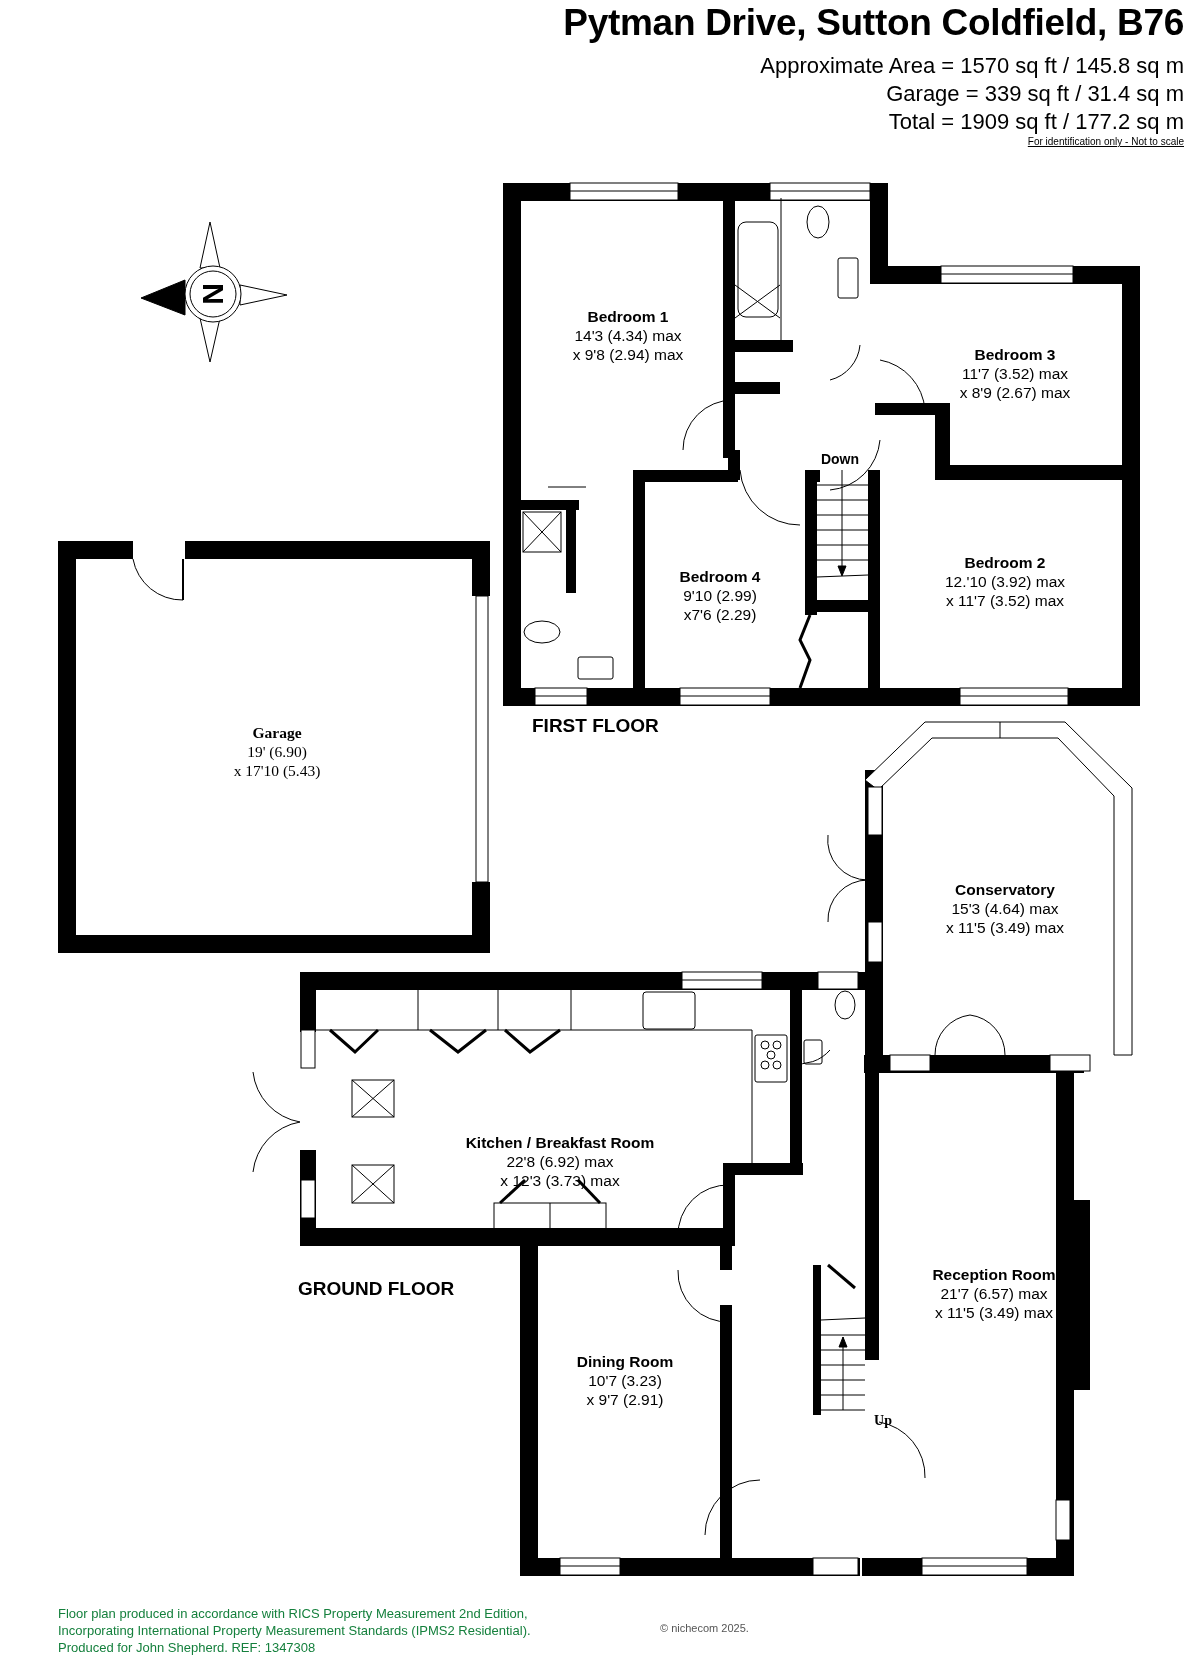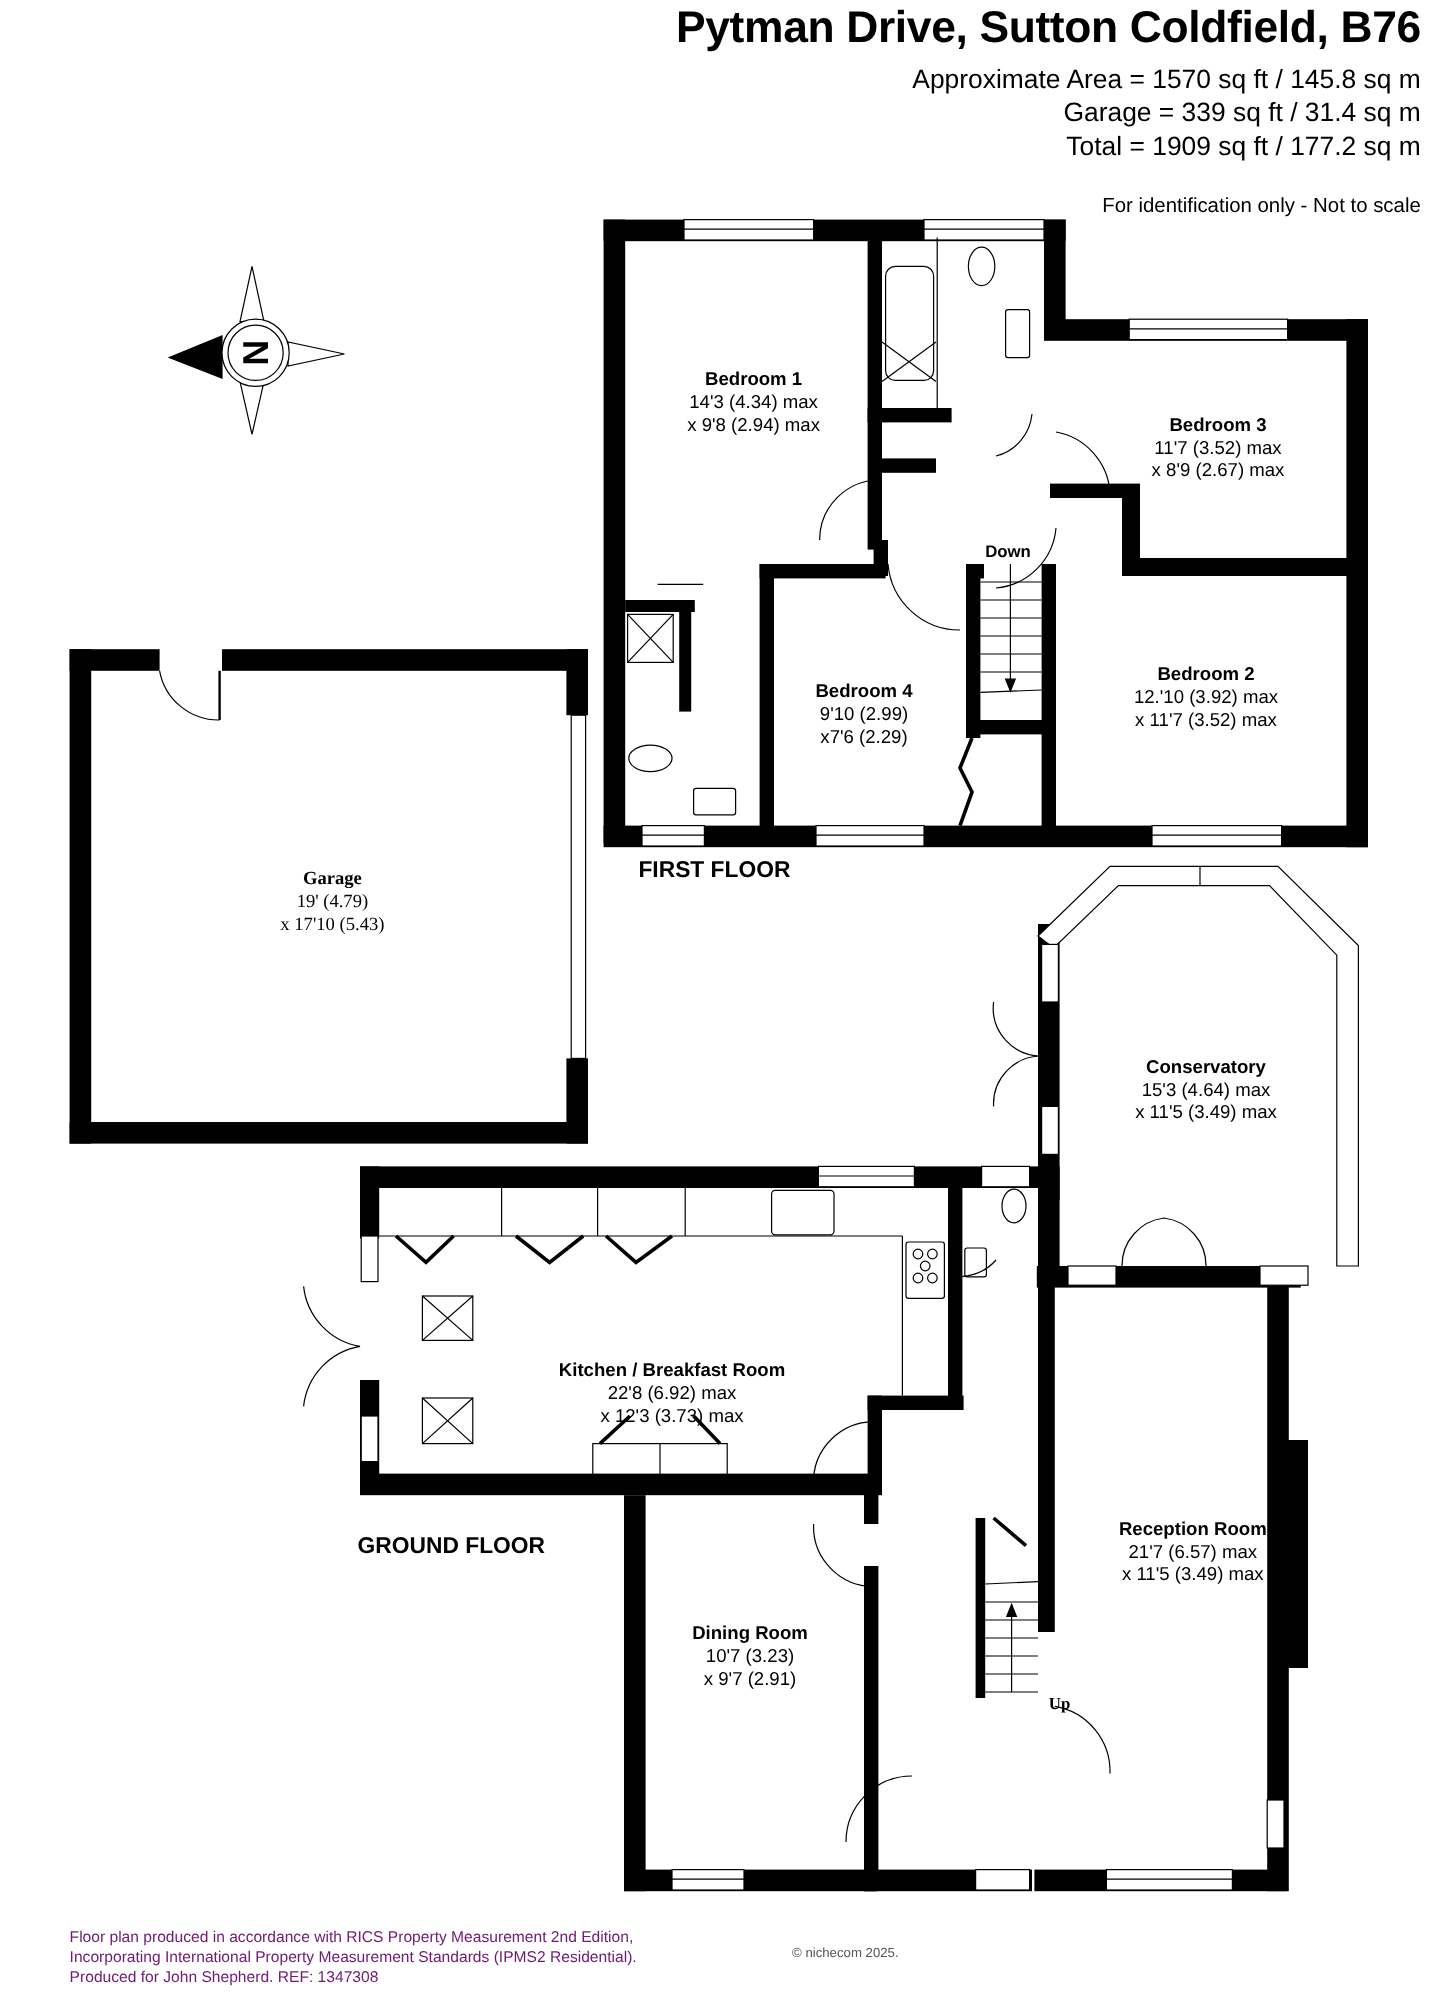--- a/index.html
+++ b/index.html
@@ -3,28 +3,28 @@
 <meta charset="utf-8">
 <style>
   html, body { margin:0; padding:0; background:#ffffff; }
   body { width:1192px; height:1672px; position:relative; overflow:hidden; font-family:"Liberation Sans", sans-serif; color:#000; }
   .hdr { position:absolute; right:8px; text-align:right; }
   .title { top:2px; font-size:37px; font-weight:bold; letter-spacing:-0.3px;text-align:right; }
   .area { font-size:22px; line-height:28px; }
   .area1 { top:52px; }
   .area2 { top:80px; }
   .area3 { top:108px; }
-  .note { top:162px; font-size:17px; }
+  .note { top:136px; font-size:10px;text-decoration:underline; }
   svg.plan { position:absolute; left:0; top:0; }
   .room { position:absolute; text-align:center; transform:translateX(-50%); font-size:15.5px; line-height:19px; white-space:nowrap; }
   .room .nm { font-weight:bold; display:block; }
   .room .dm { display:block; }
   .floor-label { position:absolute; font-weight:bold; font-size:19px; }
   .stair-label { position:absolute; font-weight:bold; font-size:14px; transform:translateX(-50%); }
-  .footer { position:absolute; left:58px; top:1605px; font-size:13px; line-height:17px; color:#701a75; }
+  .footer { position:absolute; left:58px; top:1605px; font-size:13px; line-height:17px; color:#15803d; }
   .copyright { position:absolute; left:660px; top:1622px; font-size:11px; color:#555; }
 </style>
 </head>
 <body>
 
 <div class="hdr title">Pytman Drive, Sutton Coldfield, B76</div>
 <div class="hdr area area1">Approximate Area = 1570 sq ft / 145.8 sq m</div>
 <div class="hdr area area2">Garage = 339 sq ft / 31.4 sq m</div>
 <div class="hdr area area3">Total = 1909 sq ft / 177.2 sq m</div>
 <div class="hdr note">For identification only - Not to scale</div>
@@ -259,21 +259,21 @@
 <div class="room" style="left:1005px; top:553px;">
   <span class="nm">Bedroom 2</span>
   <span class="dm">12.'10 (3.92) max</span>
   <span class="dm">x 11'7 (3.52) max</span>
 </div>
 <div class="stair-label" style="left:840px; top:451px;">Down</div>
 <div class="floor-label" style="left:532px; top:715px;">FIRST FLOOR</div>
 
 <div class="room" style="left:277px; top:723px;font-family:Liberation Serif, serif;">
   <span class="nm">Garage</span>
-  <span class="dm">19' (4.79)</span>
+  <span class="dm">19' (6.90)</span>
   <span class="dm">x 17'10 (5.43)</span>
 </div>
 
 <div class="room" style="left:1005px; top:880px;">
   <span class="nm">Conservatory</span>
   <span class="dm">15'3 (4.64) max</span>
   <span class="dm">x 11'5 (3.49) max</span>
 </div>
 <div class="room" style="left:560px; top:1101px;margin-top:32px;">
   <span class="nm">Kitchen / Breakfast Room</span>

